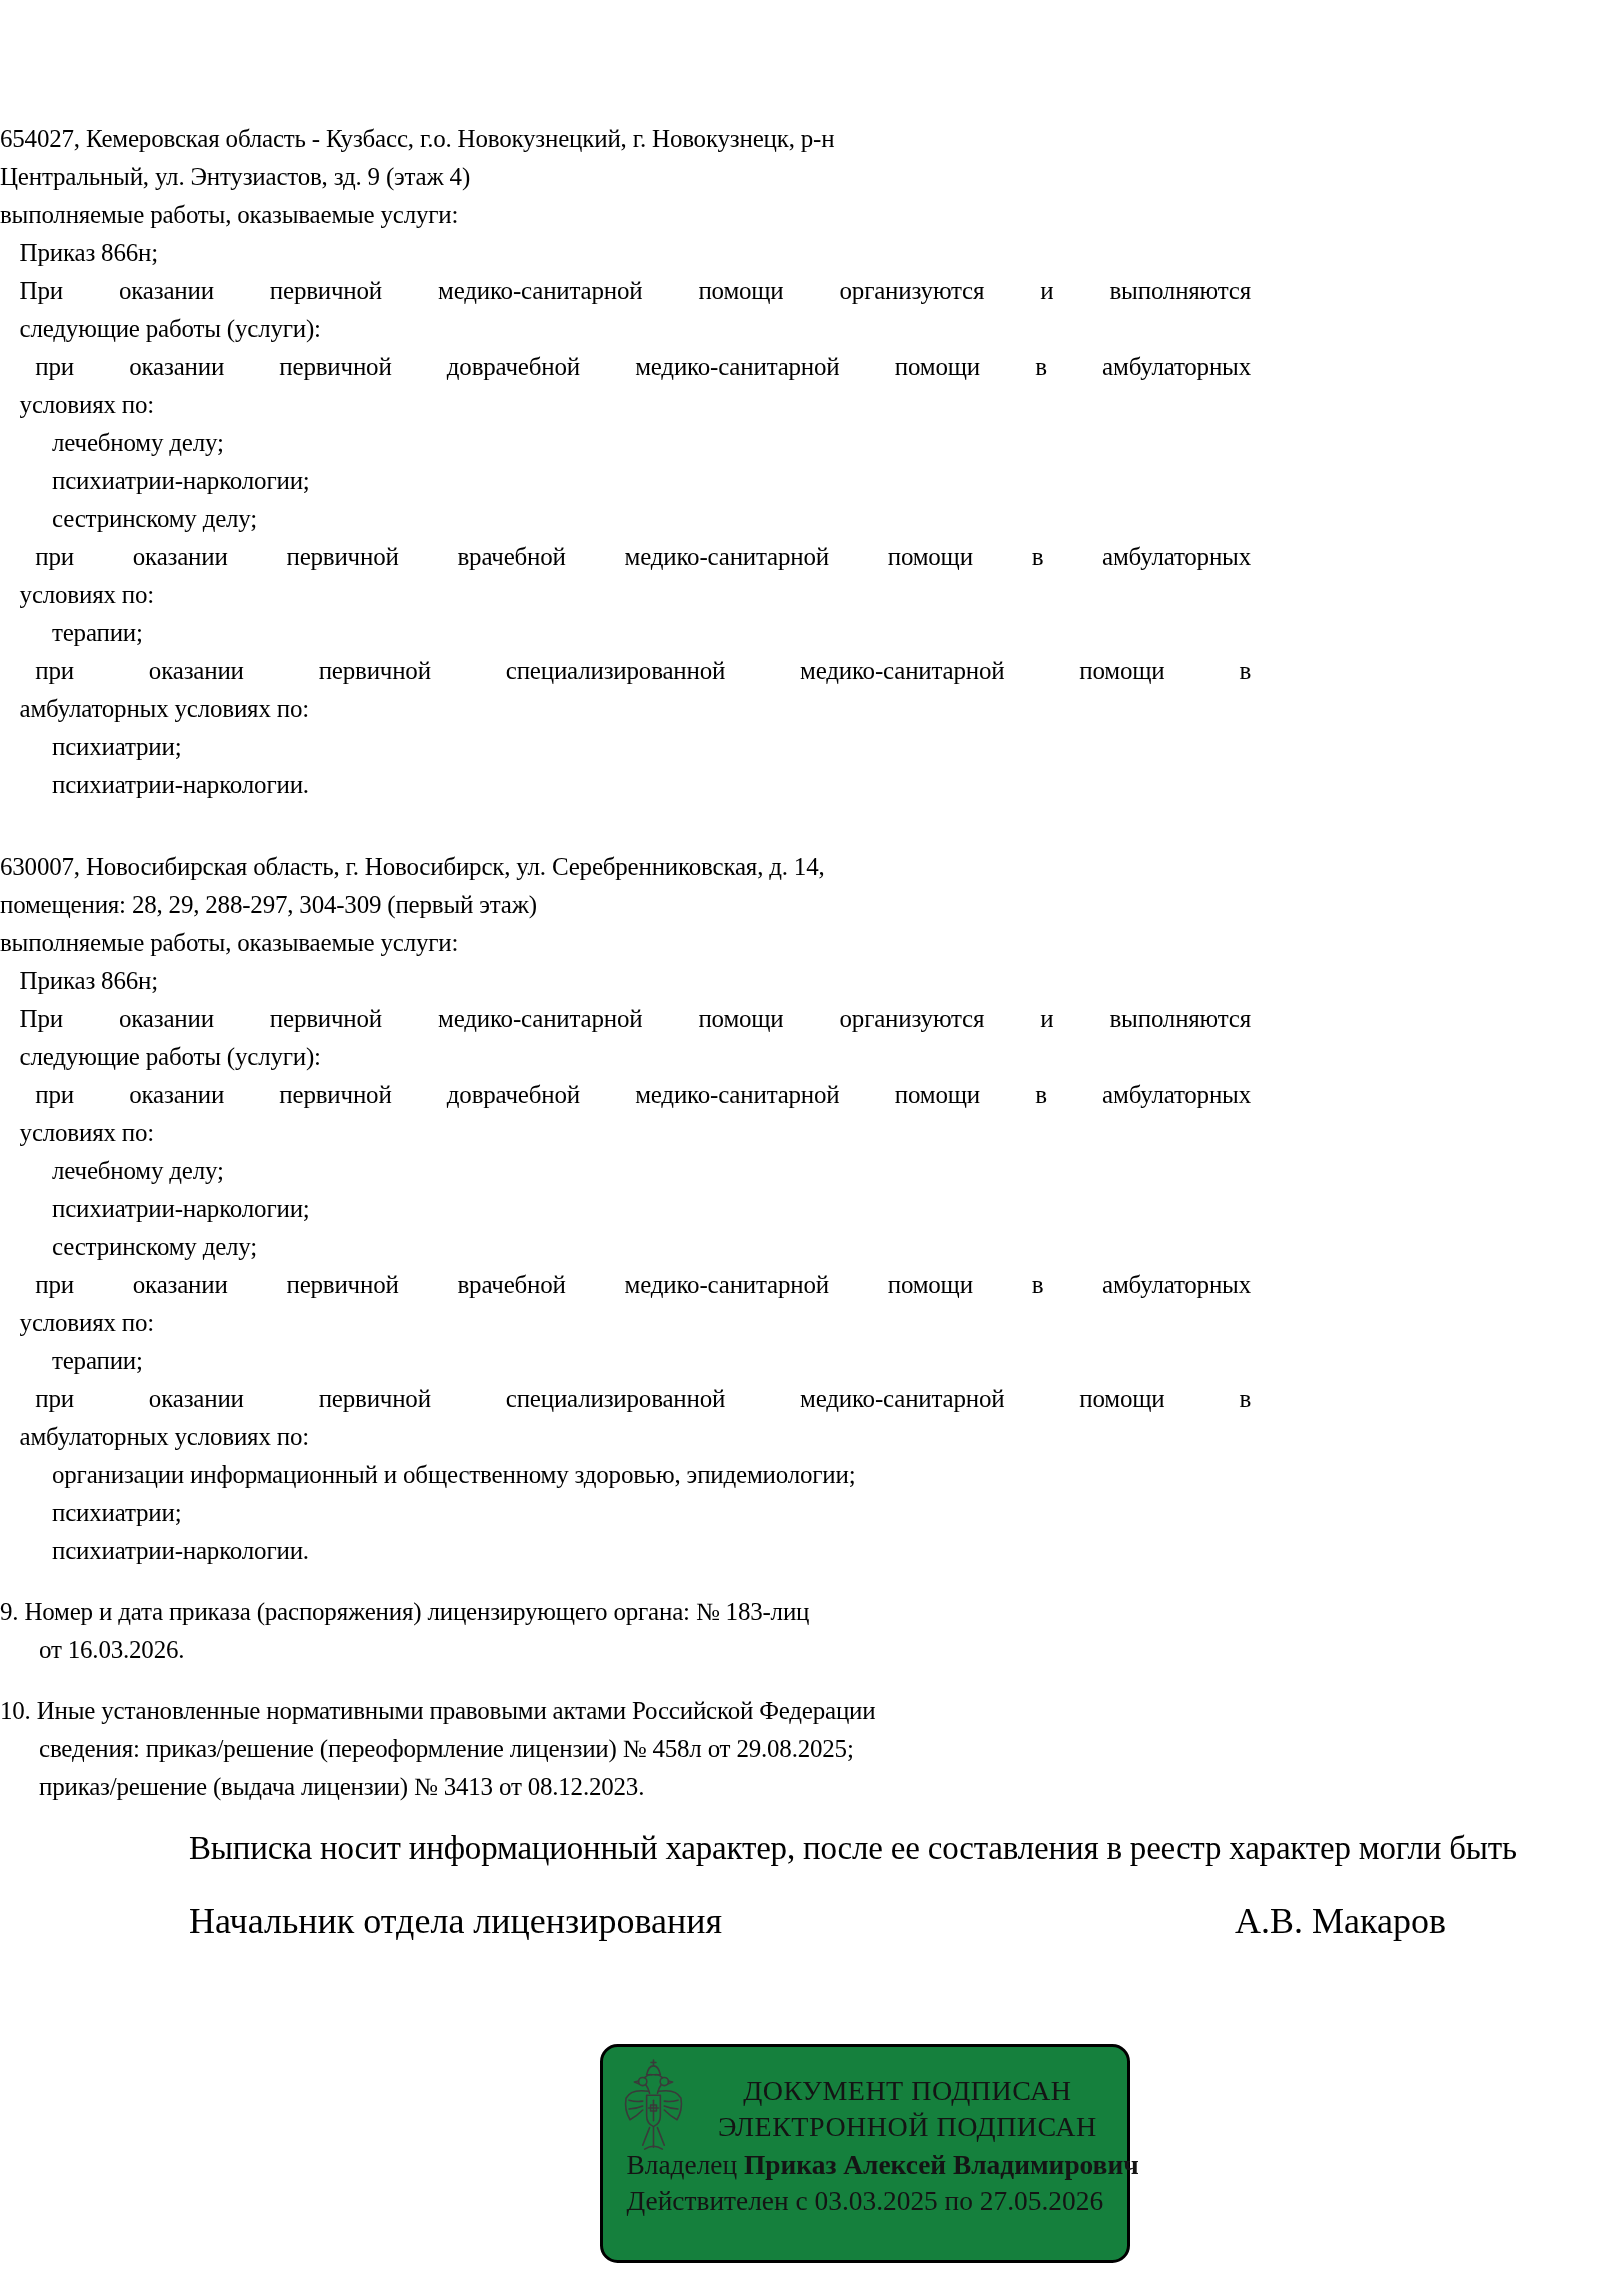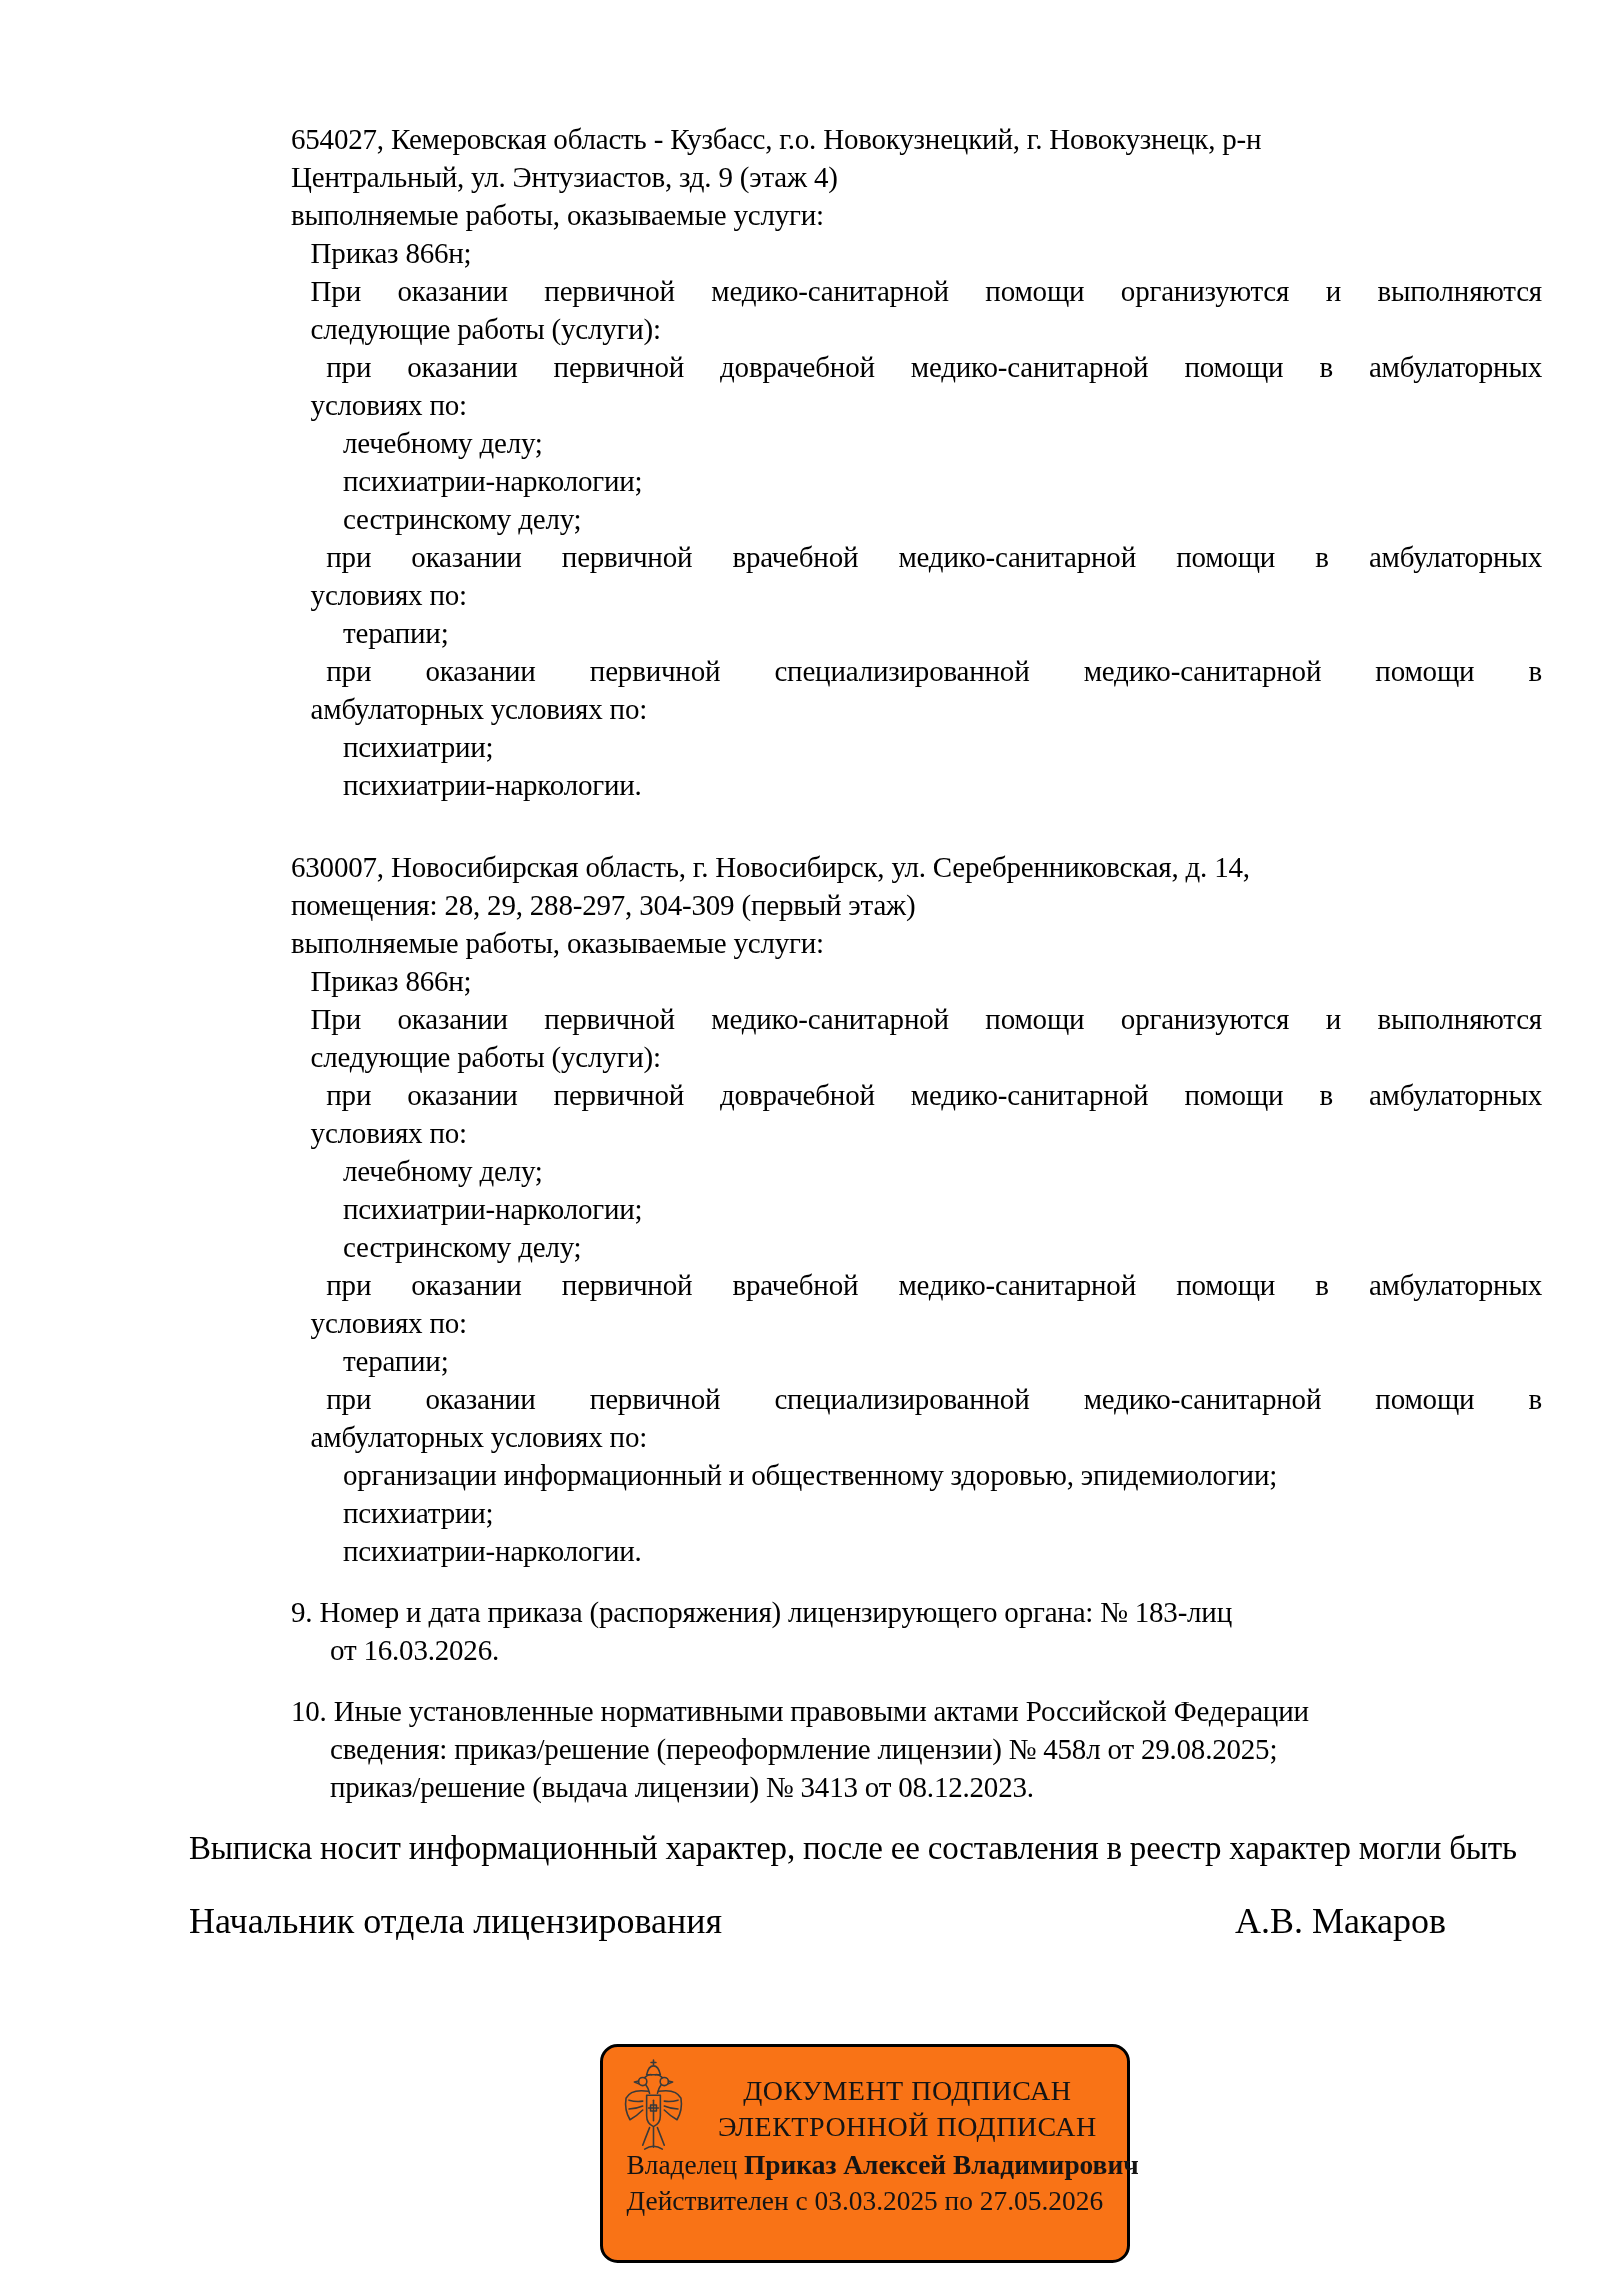--- a/index.html
+++ b/index.html
@@ -7,23 +7,22 @@
     position: relative;
     width: 1621px;
     height: 2293px;
     background: #ffffff;
     font-family: "Liberation Serif", "DejaVu Serif", serif;
     color: #000000;
     overflow: hidden;
   }
   .content { padding-top: 120px; }
   .block {
-    margin-left: 291px;
     width: 1251px;
-    font-size: 29px;
+    font-size: 25px;
     line-height: 38px;
     letter-spacing: -0.2px;
   }
   .tline { white-space: nowrap; }
   .tline.just {
     white-space: normal;
     text-align: justify;
     text-align-last: justify;
   }
   .ind1  { padding-left: 19.6px; }
@@ -54,21 +53,21 @@
   
   .stamp {
     position: absolute;
     left: 600px;
     top: 2044px;
     width: 530px;
     height: 219px;
     box-sizing: border-box;
     border: 3.9px solid #000000;
     border-radius: 17.6px;
-    background: #f97316;
+    background: #15803d;
   }
   .stamp-head { display: flex; }
   .eagle-wrap {
     width: 69px; height: 98px;
     margin: 11.8px 0 0 15.7px;
     flex: 0 0 auto;
   }
   .stamp-title {
     flex: 1;
     text-align: center;

